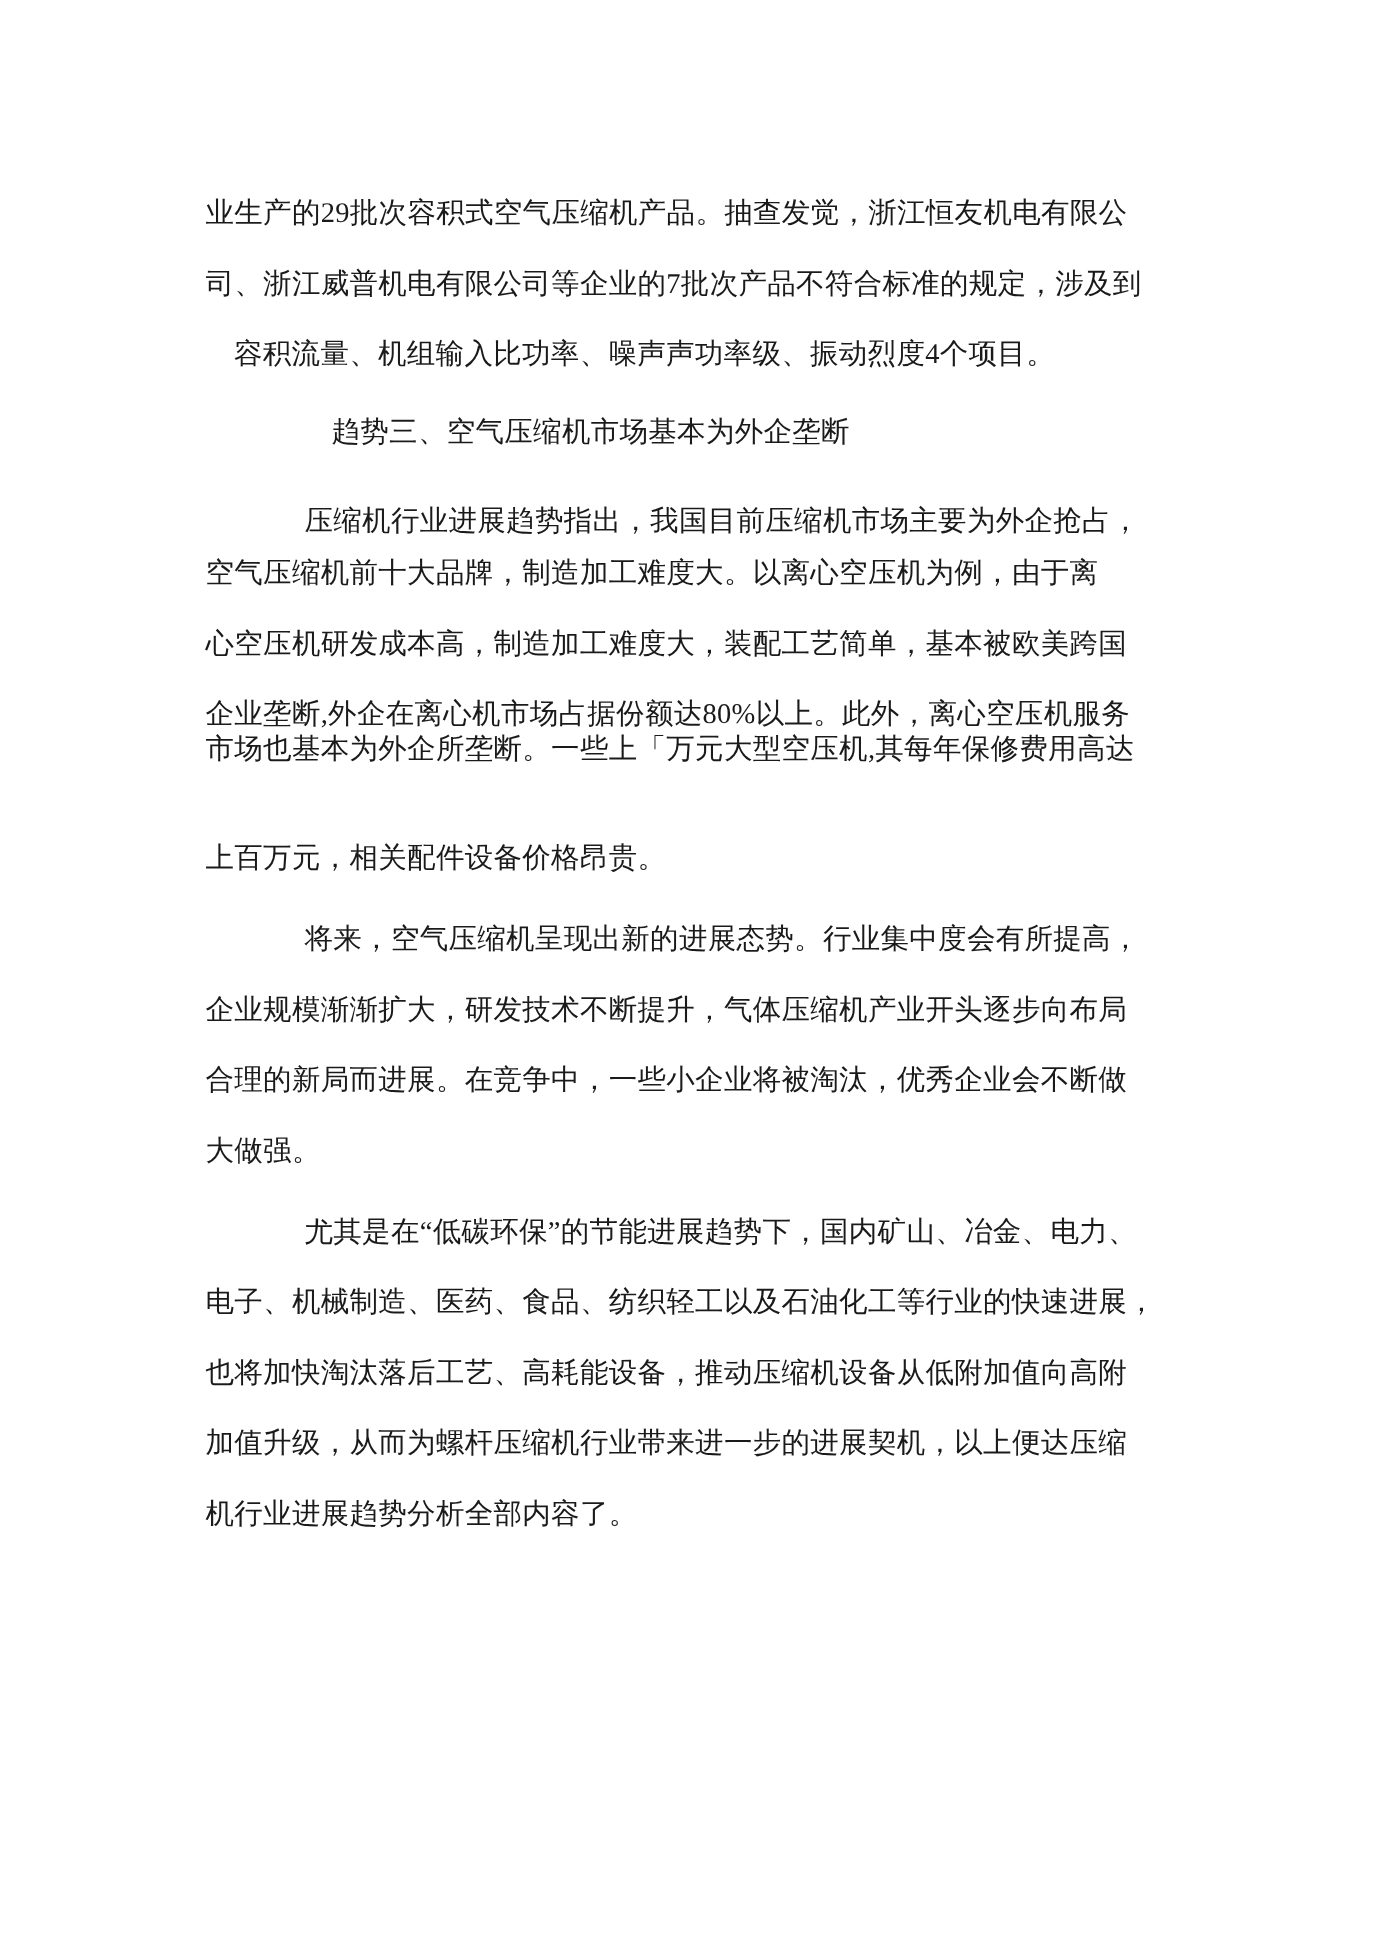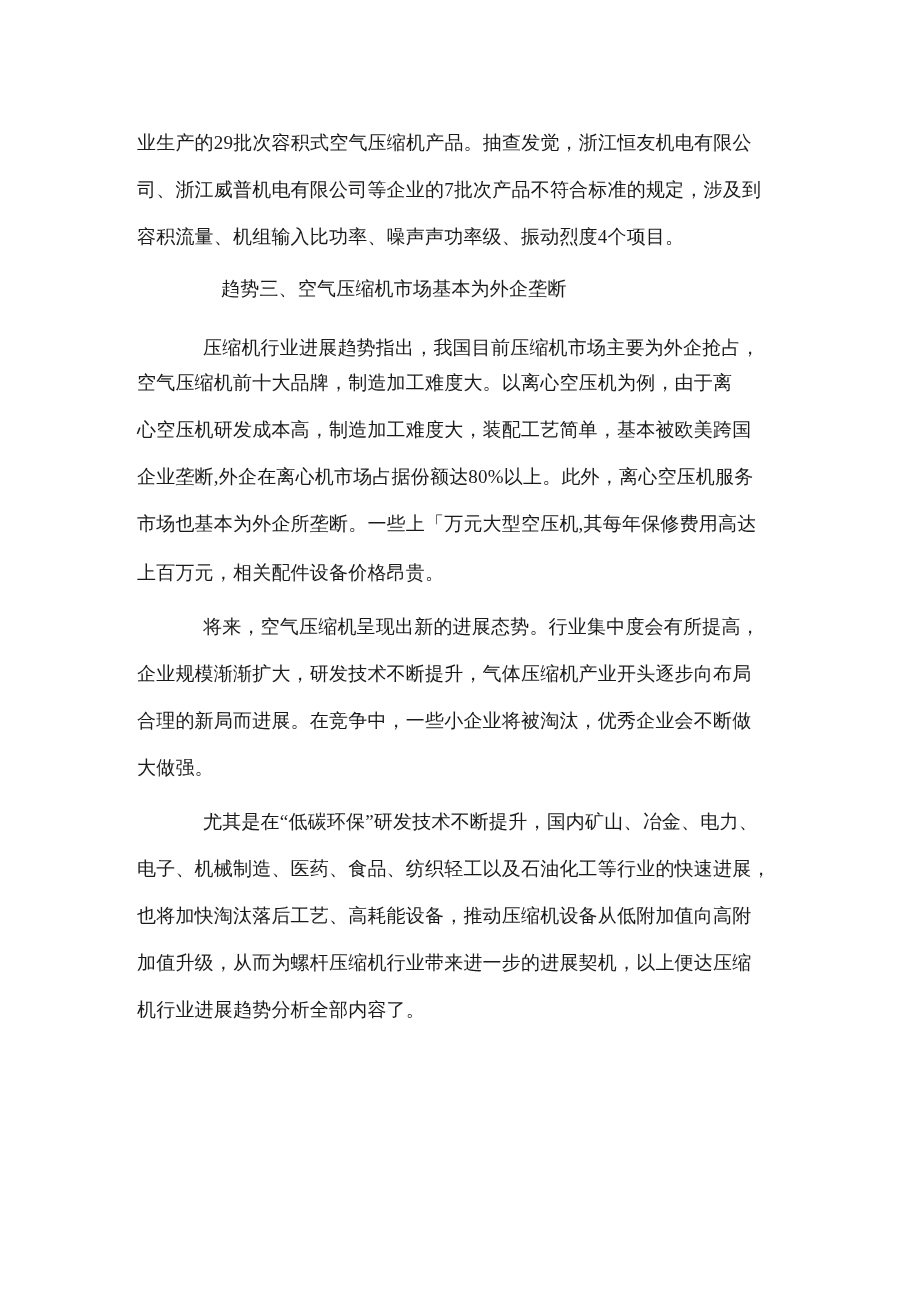--- a/index.html
+++ b/index.html
@@ -36,44 +36,44 @@
     .indent { left: 203px; }
   </style>
 </head>
 <body>
 
 <div class="page">
 
   <div>
     <div class="line" style="top:131px;">业生产的29批次容积式空气压缩机产品。抽查发觉，浙江恒友机电有限公</div>
     <div class="line" style="top:178px;">司、浙江威普机电有限公司等企业的7批次产品不符合标准的规定，涉及到</div>
-    <div class="line" style="top:225px;">容积流量、机组输入比功率、噪声声功率级、振动烈度4个项目。</div>
+    <div class="line" style="top:225px;margin-left:19px;">容积流量、机组输入比功率、噪声声功率级、振动烈度4个项目。</div>
   </div>
 
   <div>
     <div class="line heading-line" style="top:277px;margin-left:46px;">趋势三、空气压缩机市场基本为外企垄断</div>
   </div>
 
   <div>
     <div class="line indent" style="top:324px;margin-top:12px;">压缩机行业进展趋势指出，我国目前压缩机市场主要为外企抢占，</div>
     <div class="line" style="top:371px;">空气压缩机前十大品牌，制造加工难度大。以离心空压机为例，由于离</div>
     <div class="line" style="top:418px;">心空压机研发成本高，制造加工难度大，装配工艺简单，基本被欧美跨国</div>
     <div class="line" style="top:465px;">企业垄断,外企在离心机市场占据份额达80%以上。此外，离心空压机服务</div>
-    <div class="line" style="top:512px;">市场也基本为外企所垄断。一些上「万元大型空压机,其每年保修费用高达</div>
+    <div class="line" style="top:488px;">市场也基本为外企所垄断。一些上「万元大型空压机,其每年保修费用高达</div>
     <div class="line" style="top:561px;">上百万元，相关配件设备价格昂贵。</div>
   </div>
 
   <div>
     <div class="line indent" style="top:615px;">将来，空气压缩机呈现出新的进展态势。行业集中度会有所提高，</div>
     <div class="line" style="top:662px;">企业规模渐渐扩大，研发技术不断提升，气体压缩机产业开头逐步向布局</div>
     <div class="line" style="top:709px;">合理的新局而进展。在竞争中，一些小企业将被淘汰，优秀企业会不断做</div>
     <div class="line" style="top:756px;text-align:center;">大做强。</div>
   </div>
 
   <div>
-    <div class="line indent" style="top:810px;">尤其是在“低碳环保”研发技术不断提升，国内矿山、冶金、电力、</div>
+    <div class="line indent" style="top:810px;">尤其是在“低碳环保”的节能进展趋势下，国内矿山、冶金、电力、</div>
     <div class="line" style="top:857px;">电子、机械制造、医药、食品、纺织轻工以及石油化工等行业的快速进展，</div>
     <div class="line" style="top:904px;">也将加快淘汰落后工艺、高耗能设备，推动压缩机设备从低附加值向高附</div>
     <div class="line" style="top:951px;">加值升级，从而为螺杆压缩机行业带来进一步的进展契机，以上便达压缩</div>
     <div class="line" style="top:998px;">机行业进展趋势分析全部内容了。</div>
   </div>
 
 </div>
 
 </body></html>

